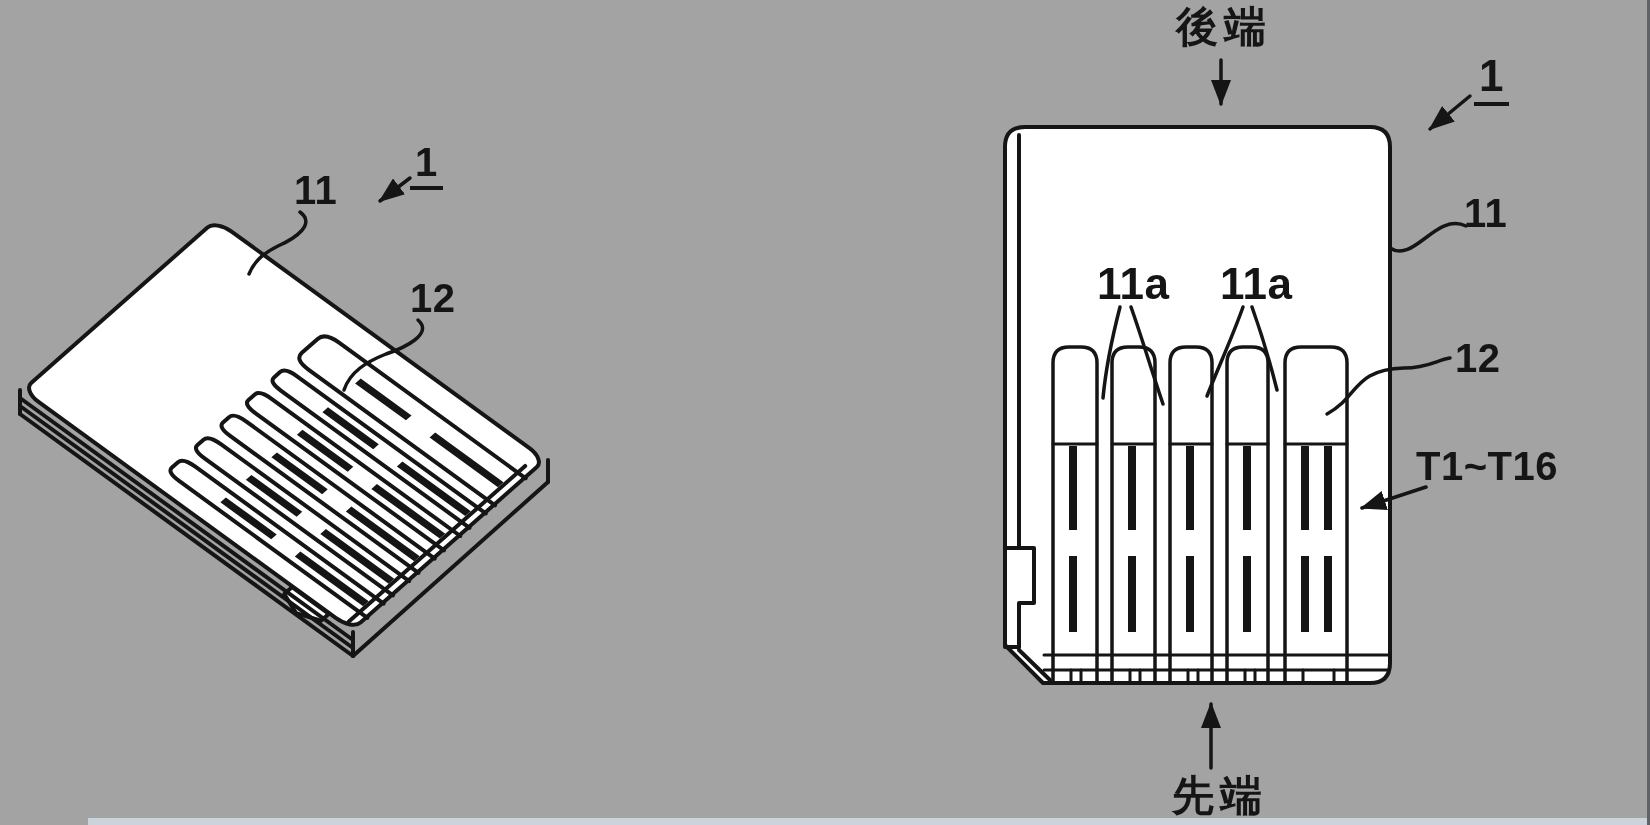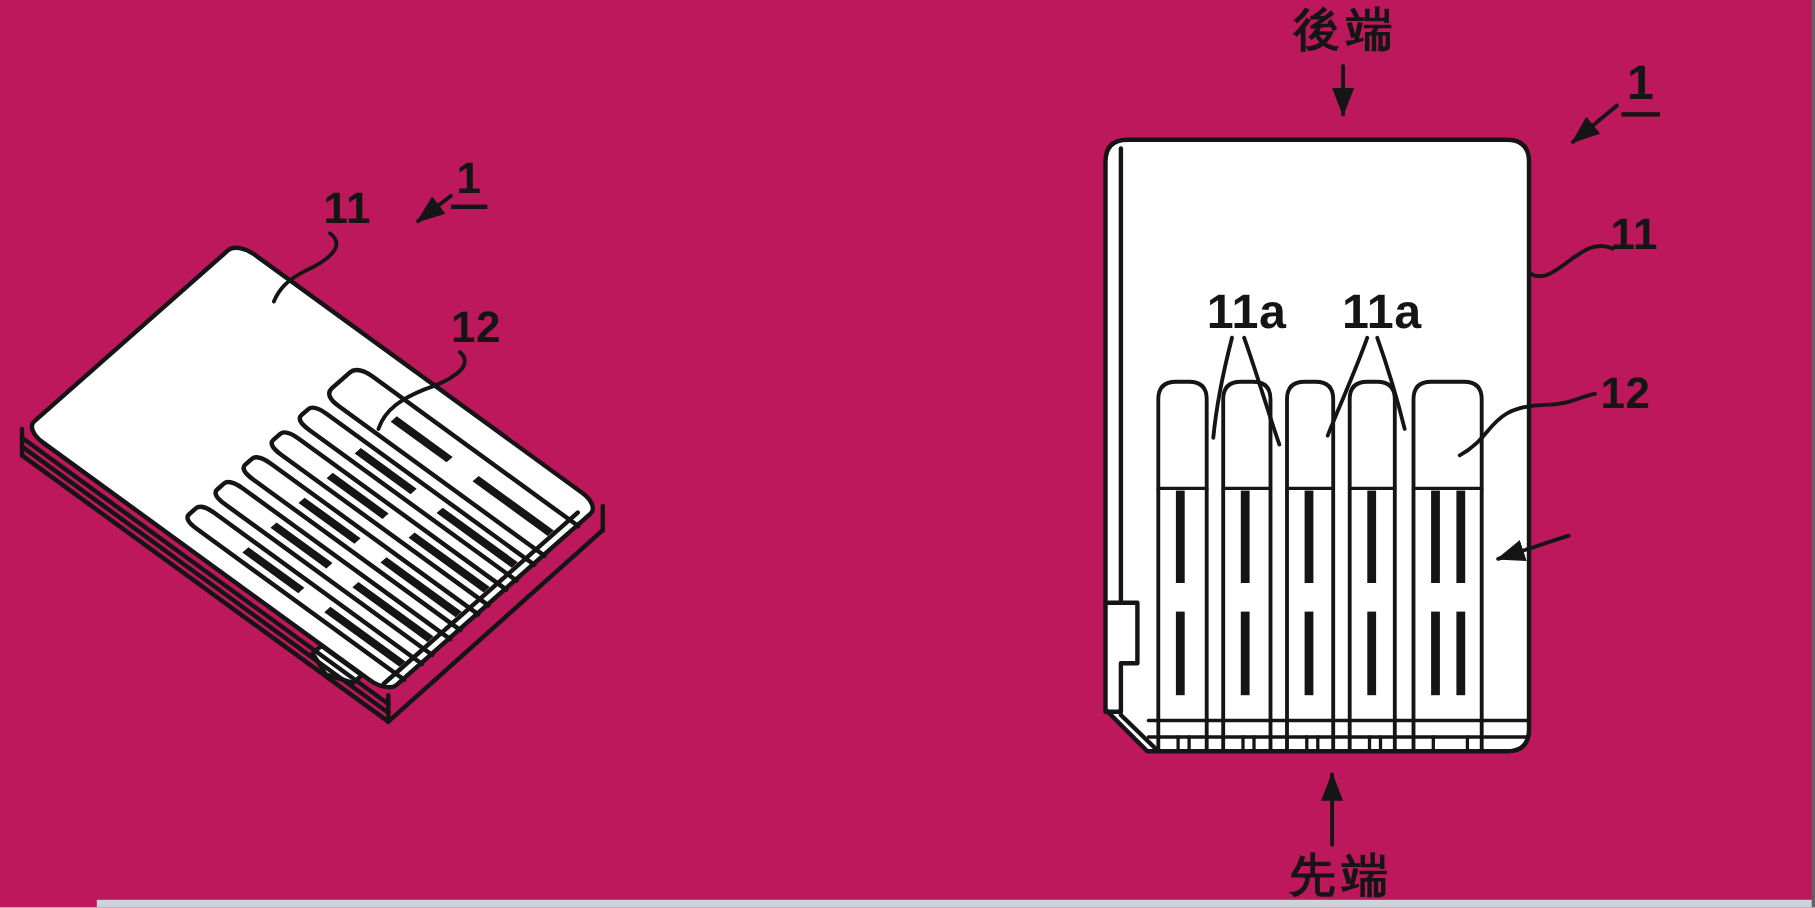--- a/index.html
+++ b/index.html
@@ -1,19 +1,19 @@
 <!DOCTYPE html>
 <html><head>
 <meta charset="utf-8">
 <style>
   html,body{margin:0;padding:0;background:#ffffff;}
   .stage{
     position:relative;
     width:1650px;height:825px;
-    background:#be185d;
+    background:#a3a3a3;
     overflow:hidden;
     font-family:"Liberation Sans","DejaVu Sans",sans-serif;
   }
   .art{position:absolute;left:0;top:0;width:1650px;height:825px;}
   .lbl{
     position:absolute;
     color:#151515;
     font-weight:700;
     line-height:1;
     white-space:nowrap;
@@ -167,18 +167,19 @@
   </svg>
 
   <div class="lbl cjk" style="left:1176px;top:6px;">後端</div>
   <div class="lbl cjk" style="left:1172px;top:778px;font-family:Liberation Mono, monospace;">先端</div>
 
   <div class="lbl num big underlined" style="left:1474px;top:54px;">1</div>
   <div class="lbl num" style="left:1464px;top:193px;">11</div>
   <div class="lbl big" style="left:1097px;top:262px;">11a</div>
   <div class="lbl big" style="left:1220px;top:262px;">11a</div>
   <div class="lbl num" style="left:1455px;top:338px;">12</div>
+  <div class="lbl num" style="left:1416px;top:446px;">T1~T16</div>
 
   <div class="lbl num" style="left:294px;top:170px;">11</div>
   <div class="lbl num underlined" style="left:410px;top:142px;">1</div>
   <div class="lbl num" style="left:410px;top:278px;">12</div>
 
 </div>
 
 </body></html>

